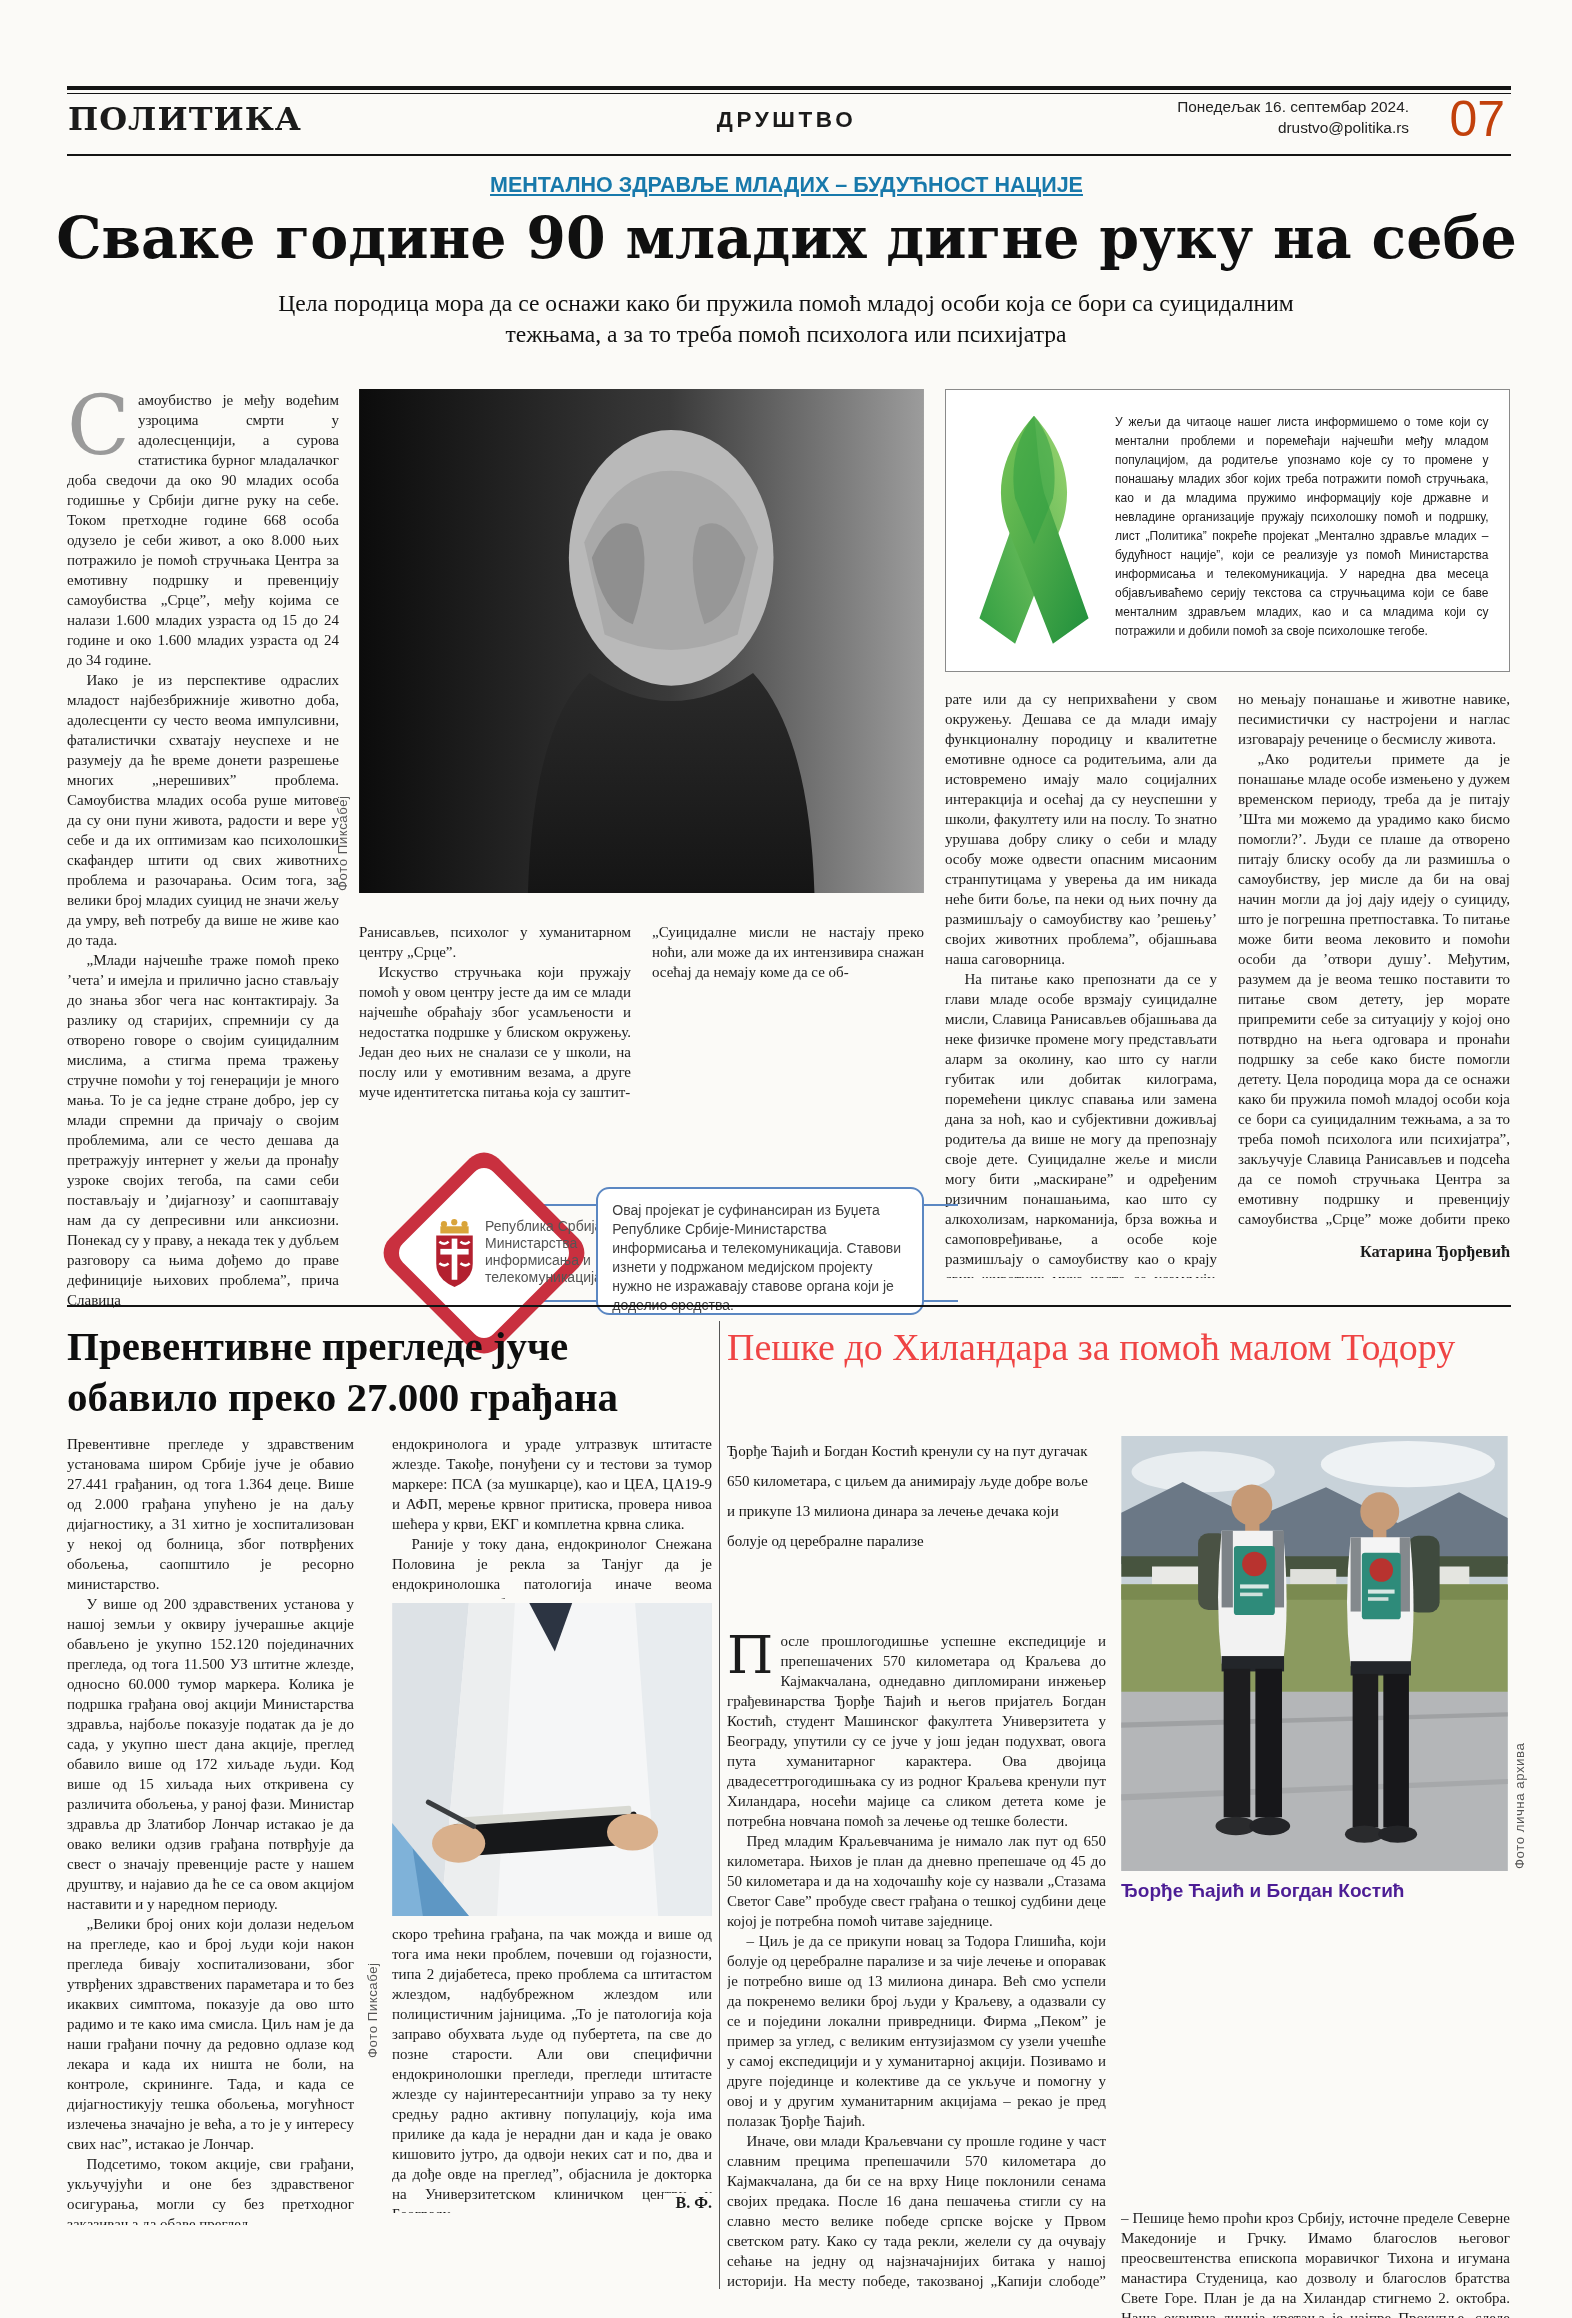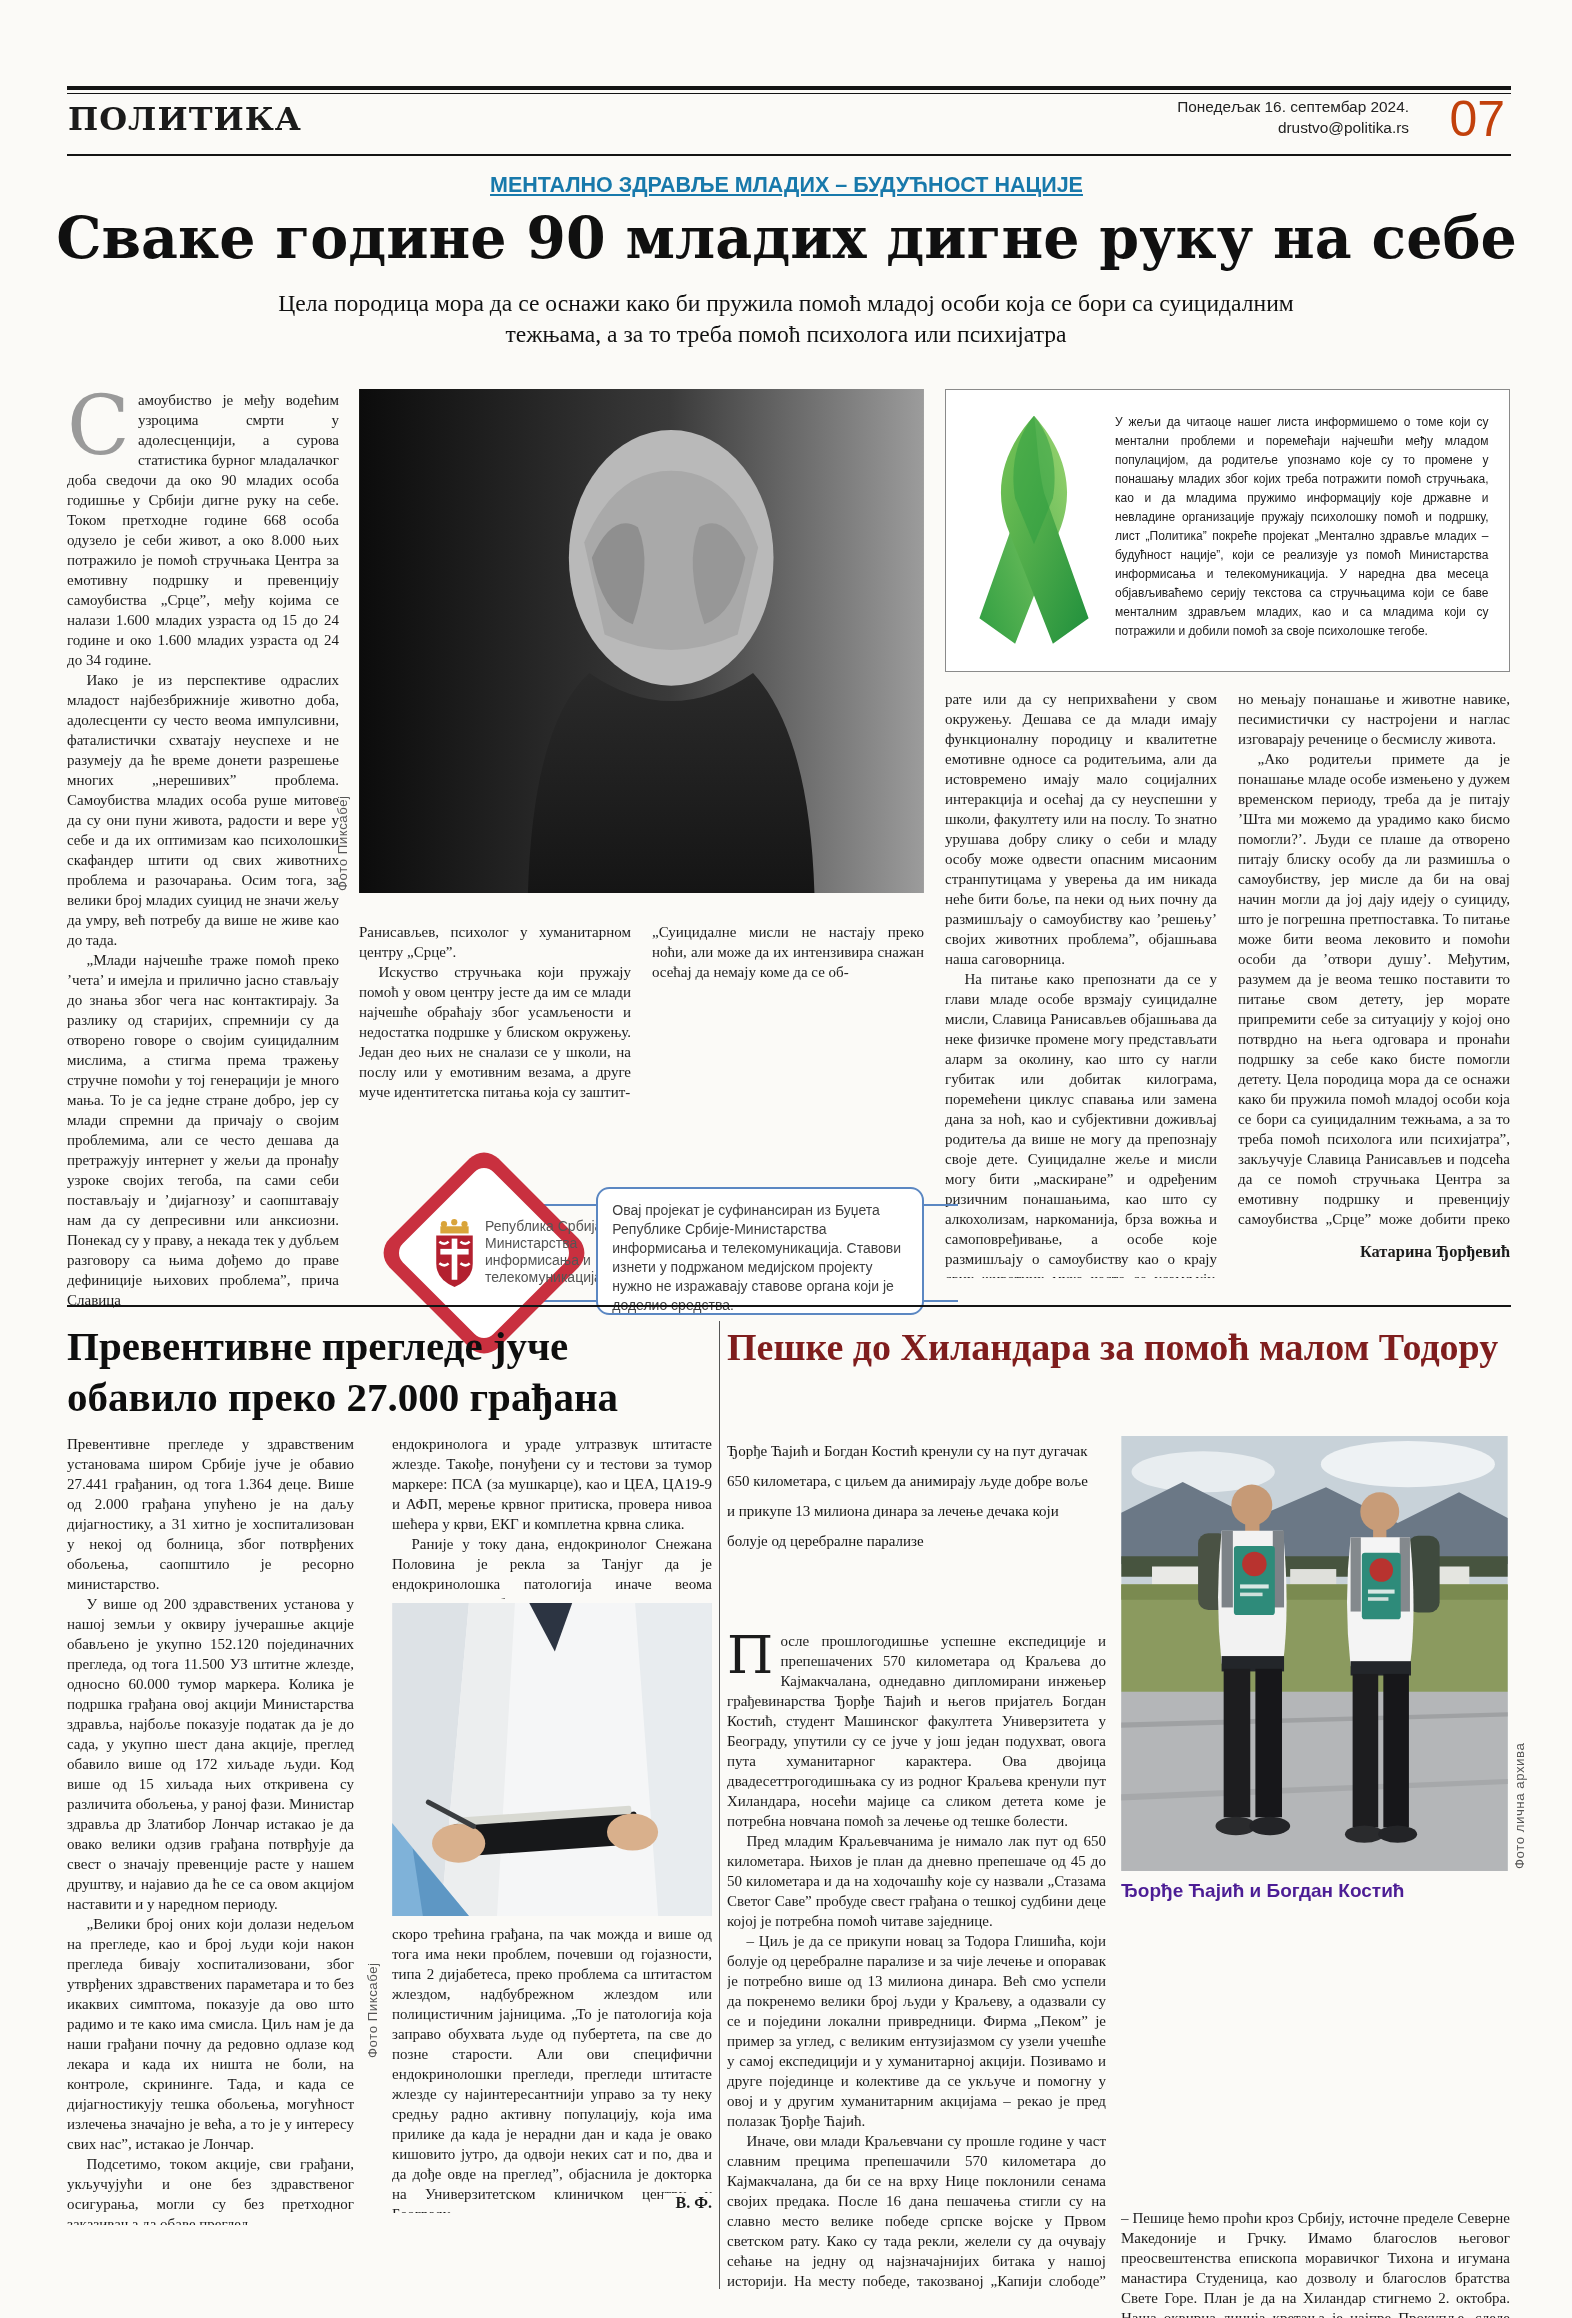--- a/index.html
+++ b/index.html
@@ -43,37 +43,38 @@
   .diamond { position:absolute; width:154px; height:154px; background:#c9303f; border-radius:20.5px; transform:rotate(45deg); }
   .diamond-inner { position:absolute; left:13.3px; top:13.3px; right:13.3px; bottom:13.3px; background:#fff; border-radius:13.3px; }
   .funding-text { font-family:"Liberation Sans",sans-serif; font-size:14px; line-height:17px; color:#555; }
   .funding-text p { margin:0; }
   .disclaimer-box { position:absolute; border:2px solid #5b87c2; border-radius:13.3px; background:#fff;
       padding:11.3px 14.3px; font-family:"Liberation Sans",sans-serif; font-size:14px; line-height:19px; color:#3f3f3f; text-align:left; }
   .blue-line { position:absolute; height:2px; background:#5b87c2; }
 
   
   .headline-sec { font-family:"Liberation Serif",serif; font-weight:bold; font-size:41px; line-height:51px; color:#0e0e0e; }
-  .headline-sec3 { font-family:"Liberation Serif",serif; font-weight:bold; font-size:38px; white-space:nowrap; color:#7f1d1d; }
+  .headline-sec3 { font-family:"Liberation Serif",serif; font-weight:normal; font-size:38px; white-space:nowrap; color:#ef4444; }
   .lead3 { font-size:15px; line-height:30px; text-align:left; color:#141414; }
   .caption { font-family:"Liberation Sans",sans-serif; font-weight:bold; font-size:19px; color:#4c1d95; }
   .byline-inline { position:absolute; right:0; bottom:0; background:#fbfaf7; padding-left:12.3px;
       font-weight:bold; font-size:16px; }
   .byline-line { font-weight:bold; font-size:16.4px; text-align:right; }
 </style>
 </head>
 <body>
 
 <div class="page">
 
   <div class="rule" style="left:67px; top:86px; width:1444px; height:3.6px;"></div>
   <div class="rule" style="left:67px; top:93px; width:1444px; height:1px;"></div>
   <div class="rule" style="left:67px; top:154px; width:1444px; height:2px;"></div>
 
   <div class="abs masthead" style="left:68px; top:100px;">ПОЛИТИКА</div>
+  <div class="abs section-label" style="left:0; top:107px; width:1573px; text-align:center;">ДРУШТВО</div>
   <div class="abs date-block" style="right:164px; top:97px; width:358px;">
     <div>Понедељак 16. септембар 2024.</div>
     <div>drustvo@politika.rs</div>
   </div>
   <div class="abs page-num" style="right:68px; top:90px;">07</div>
 
   <div class="abs kicker" style="left:0; top:173px; width:1573px;">МЕНТАЛНО ЗДРАВЉЕ МЛАДИХ – БУДУЋНОСТ НАЦИЈЕ</div>
   <div class="abs headline-main" style="left:0; top:204px; width:1573px;">Сваке године 90 младих дигне руку на себе</div>
   <div class="abs subtitle" style="left:246px; top:288px; width:1080px;">Цела породица мора да се оснажи како би пружила помоћ младој особи која се бори са суицидалним тежњама, а за то треба помоћ психолога или психијатра</div>
 

